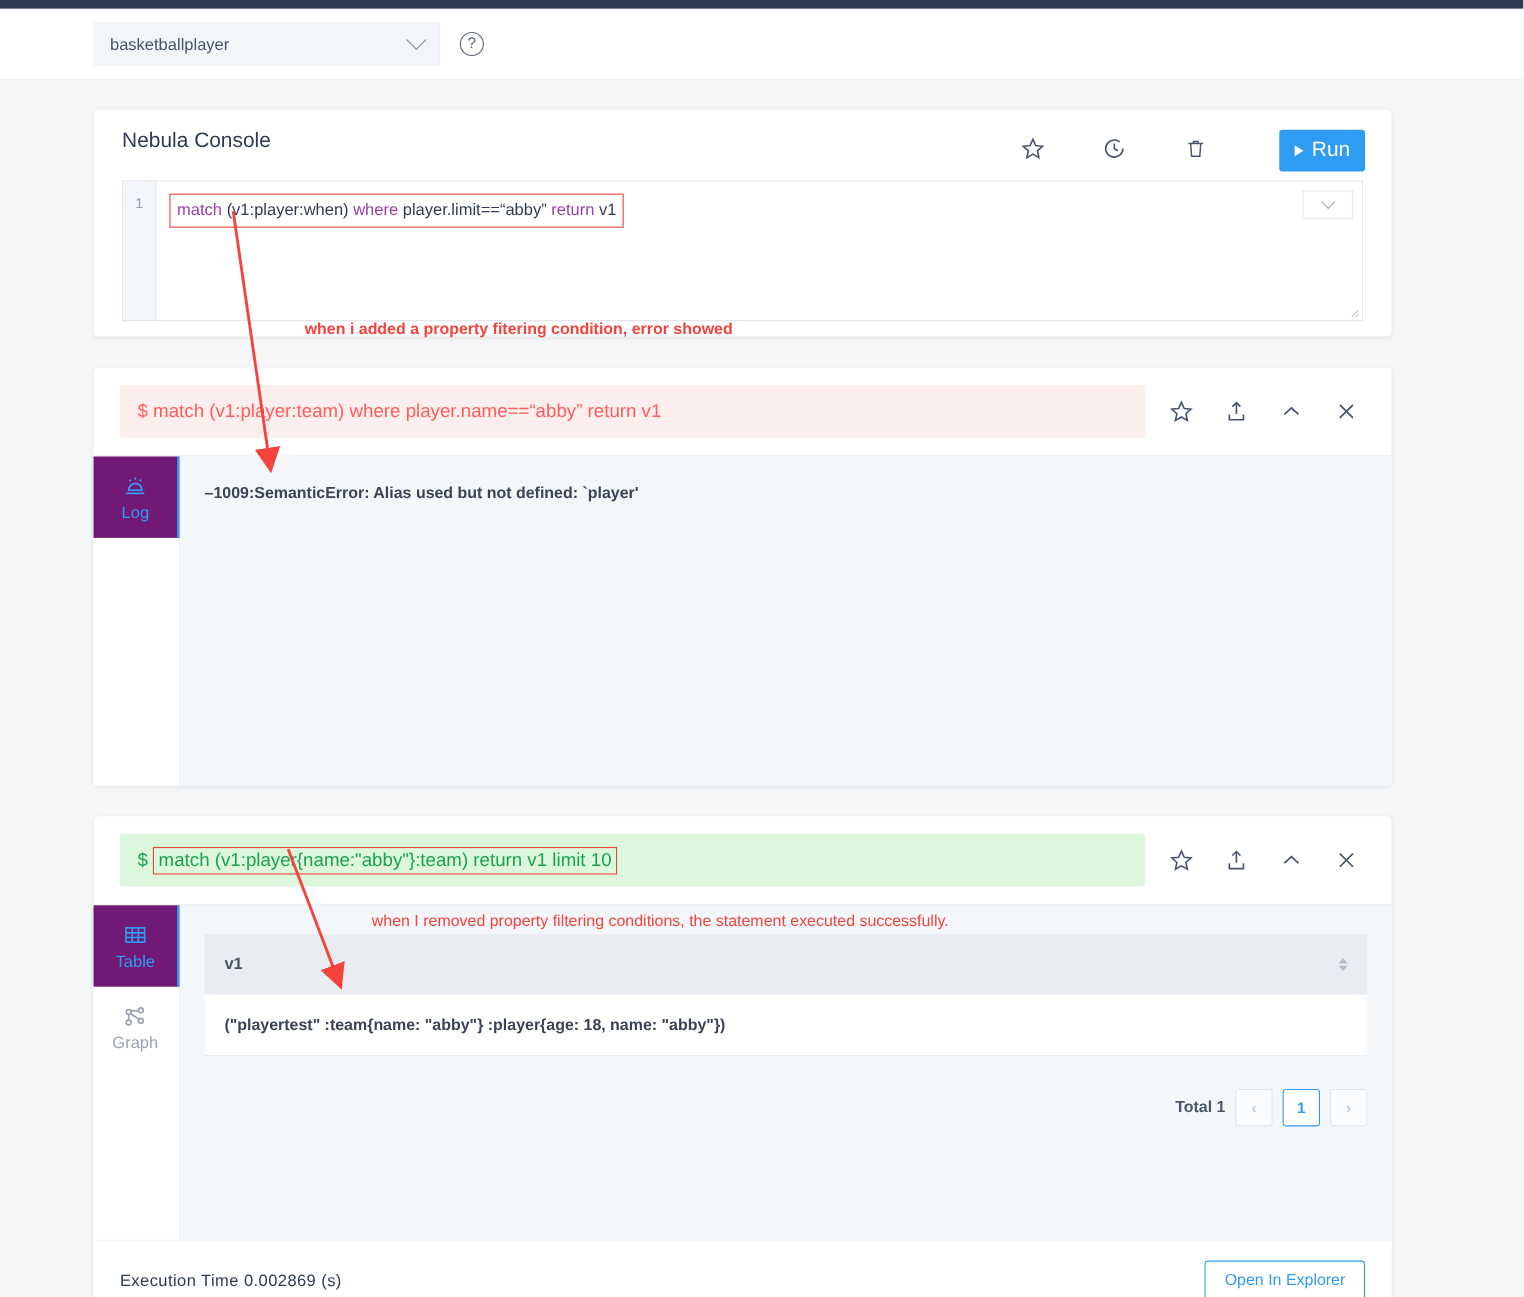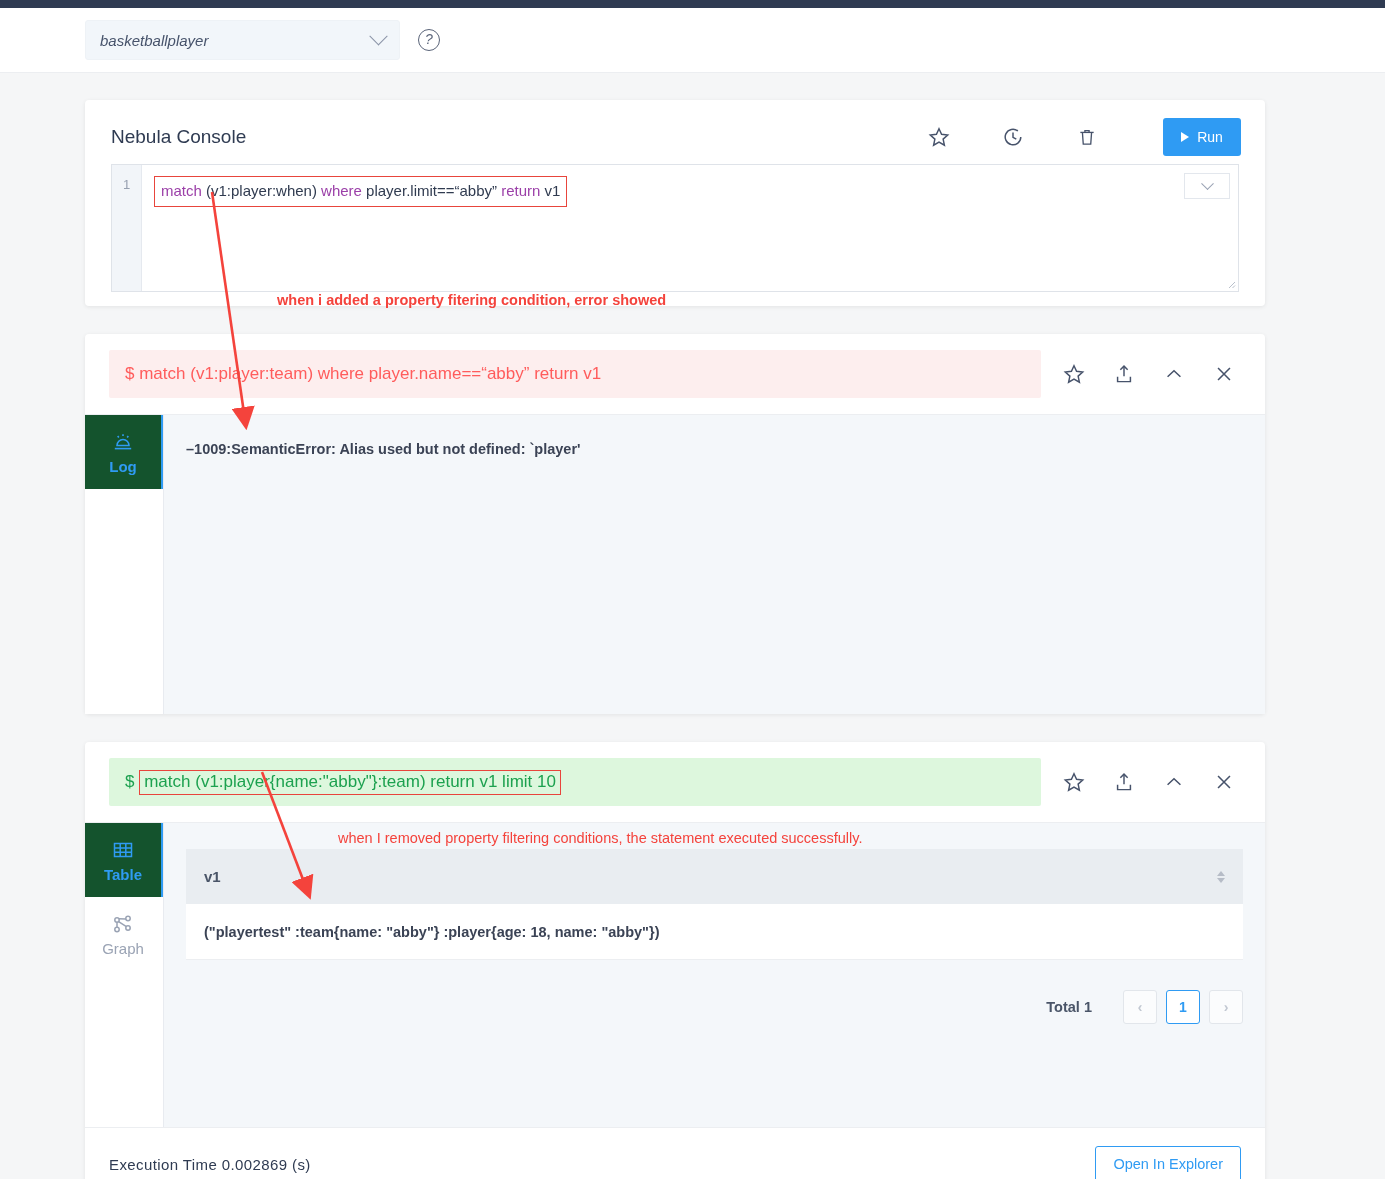--- a/index.html
+++ b/index.html
@@ -10,21 +10,20 @@
     font-family: "Liberation Sans", sans-serif;
     color: #303b50;
     overflow: hidden;
     position: relative;
   }
   .topstrip { height: 8px; background: #2f3b52; width: 100%; }
   .header {
     height: 65px; background: #ffffff; width: 100%;
     display: flex; align-items: center;
     border-bottom: 1px solid #eceef1;
-    font-style: italic;
   }
   .space-select {
     margin-left: 85px;
     width: 315px; height: 40px;
     background: #f2f6fa; border: 1px solid #eef2f6; border-radius: 3px;
     display: flex; align-items: center; justify-content: space-between;
     padding: 0 14px;
     font-size: 15px; color: #47536b;
     cursor: pointer;
   }
@@ -45,36 +44,36 @@
   .card {
     background: #ffffff;
     margin: 0 120px 0 85px;
     border-radius: 4px;
     box-shadow: 0 1px 4px rgba(0,0,0,0.08);
   }
 
   
   #console-card { margin-top: 27px; padding: 0 0 14px 0; }
   .console-head {
-    display: flex; align-items: center;
+    display: flex; align-items: flex-start;
     padding: 18px 24px 8px 26px;
     gap: 24px;
   }
   .console-title { font-size: 19px; color: #2f3b52; flex: 1; }
   .icon-btn {
     width: 34px; height: 34px; margin-left: 16px;
     display: flex; align-items: center; justify-content: center;
     cursor: pointer;
   }
   .run-btn {
     margin-left: 35px;
     background: #2f9bf3; color: #fff;
     height: 38px; width: 78px; border-radius: 3px;
     display: flex; align-items: center; justify-content: center;
-    font-size: 14px; cursor: pointer;
+    font-size: 19px; cursor: pointer;
   }
   .run-btn .tri {
     width: 0; height: 0;
     border-left: 8px solid #fff;
     border-top: 5px solid transparent; border-bottom: 5px solid transparent;
     margin-right: 8px;
   }
 
   .editor {
     margin: 0 26px; border: 1px solid #dfe3e9;
@@ -118,40 +117,40 @@
   .q-boxed { border: 1.5px solid #e8453c; padding: 1px 4px 2px 4px; }
 
   .result-body { display: flex; border-top: 1px solid #eceef1; background: #f4f7fa; }
   .tabs-col { width: 79px; background: #fff; border-right: 1px solid #e8ebf0; }
   .tab {
     height: 74px; display: flex; flex-direction: column;
     align-items: center; justify-content: center; gap: 4px;
     font-size: 15px; color: #9aa3b4; cursor: pointer;
     border-right: 2px solid transparent;
   }
-  .tab.active { color: #2f9bf3; background: #14532d; border-right: 2px solid #2f9bf3; font-weight: bold; }
+  .tab.active { color: #2f9bf3; background: #701a75; border-right: 2px solid #2f9bf3; }
   .pane { flex: 1; padding: 26px 22px; font-weight: bold; }
   .log-text { font-size: 14.5px; color: #3b4355; }
 
   
   .tbl { margin-top: 0; }
   .tbl-head {
     background: #e9edf1; height: 55px; display: flex; align-items: center;
     padding: 0 18px; font-size: 15px; color: #4a5568; position: relative;
   }
   .sortarrows { margin-left: auto; display: flex; flex-direction: column; gap: 2px; }
   .ar-up { width:0;height:0;border-left:4px solid transparent;border-right:4px solid transparent;border-bottom:5px solid #b6bcc7; }
   .ar-dn { width:0;height:0;border-left:4px solid transparent;border-right:4px solid transparent;border-top:5px solid #b6bcc7; }
   .tbl-row {
     background: #fff; height: 56px; display: flex; align-items: center;
     padding: 0 18px; font-size: 14.5px; color: #3b4355;
     border-bottom: 1px solid #eceef1;
   }
   .pager { display: flex; align-items: center; justify-content: flex-end; gap: 9px; padding: 30px 0 0 0; }
-  .pager .total { font-size: 14.5px; color: #4a5568; margin-right: 22px; }
+  .pager .total { font-size: 14.5px; color: #4a5568; margin-right: 0; }
   .pgbtn {
     width: 34px; height: 34px; border: 1px solid #e2e6eb; background: #fbfcfd;
     border-radius: 3px; display: flex; align-items: center; justify-content: center;
     color: #c2c8d2; font-size: 14px; cursor: pointer;
   }
   .pgbtn.active { border: 1px solid #2f9bf3; color: #2f9bf3; background: #fff; }
 
   .footer-bar {
     display: flex; align-items: center; border-top: 1px solid #eceef1;
     padding: 18px 24px; background: #fff; border-radius: 0 0 4px 4px;

